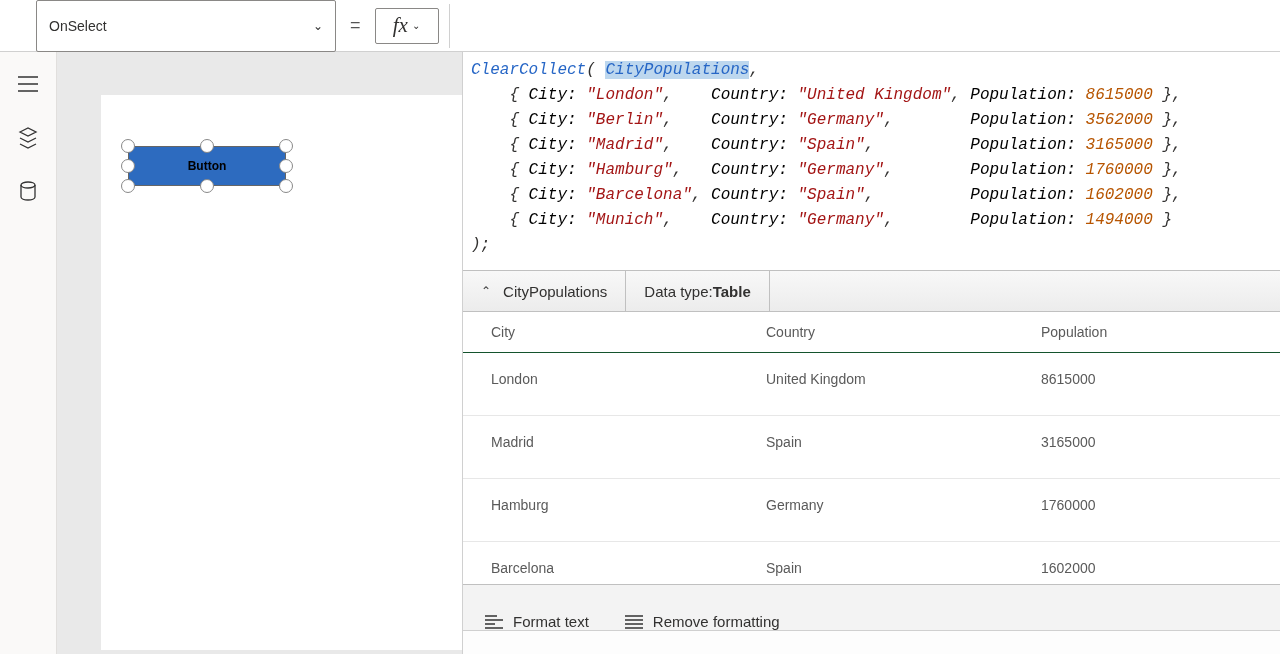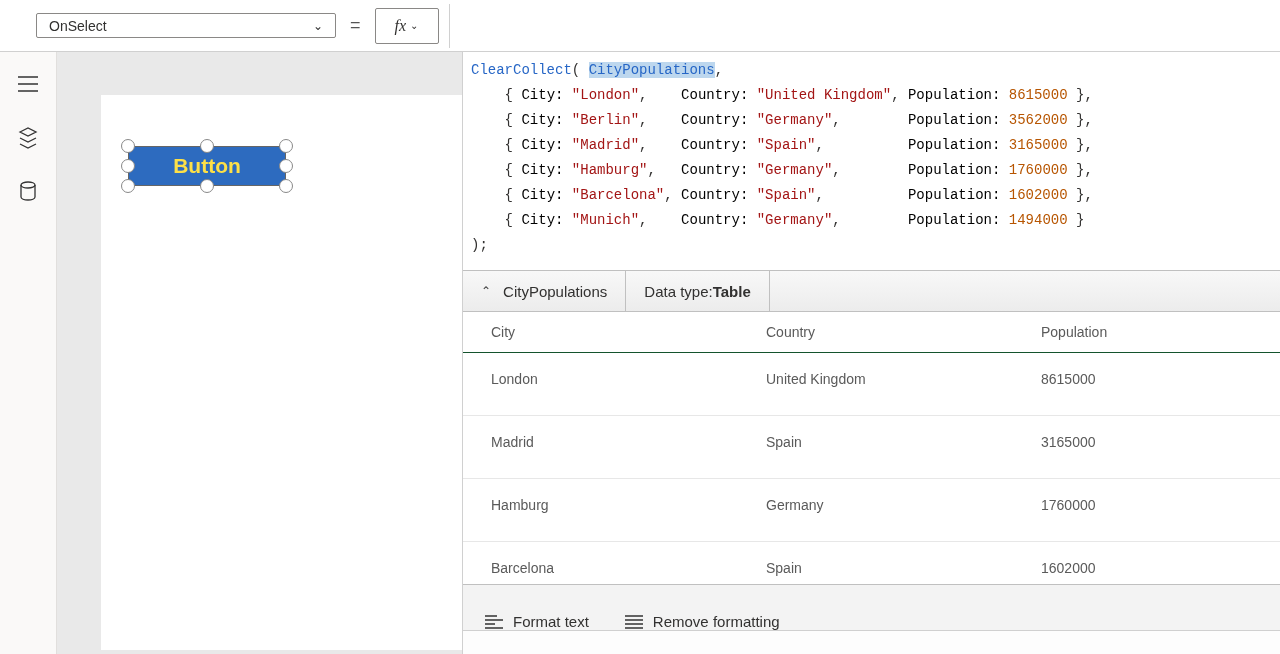--- a/index.html
+++ b/index.html
@@ -18,21 +18,21 @@
       height: 52px;
       display: flex;
       align-items: center;
       border-bottom: 1px solid #d0d0d0;
       padding: 0 8px;
       gap: 10px;
       flex-shrink: 0;
     }
     .property-select {
       width: 300px;
-      height: 25px;
+      height: 52px;
       border: 1px solid #8a8886;
       border-radius: 2px;
       background: #fff;
       display: flex;
       align-items: center;
       justify-content: space-between;
       padding: 0 12px;
       cursor: pointer;
       margin-left: 28px;
     }
@@ -43,21 +43,21 @@
       height: 36px;
       border: 1px solid #8a8886;
       border-radius: 2px;
       display: flex;
       align-items: center;
       justify-content: center;
       gap: 4px;
       cursor: pointer;
       background: #fff;
     }
-    .fx-box .fx-label { font-style: italic; font-family: serif; font-size: 16px; }
+    .fx-box .fx-label { font-style: italic; font-family: serif; font-size: 21px; }
     .fx-box .chevron { font-size: 10px; }
     .formula-wrap {
       flex: 1;
       height: 44px;
       border-left: 1px solid #d0d0d0;
       overflow: hidden;
     }
     .main {
       flex: 1;
       display: flex;
@@ -100,23 +100,23 @@
       left: 27px;
       top: 51px;
       width: 158px;
       height: 40px;
     }
     .button-control {
       width: 100%;
       height: 100%;
       background: #2d6bbf;
       border: 1.5px solid #666;
-      color: #fde047;
+      color: #000000;
       font-weight: 600;
-      font-size: 21px;
+      font-size: 12px;
       display: flex;
       align-items: center;
       justify-content: center;
       cursor: pointer;
       position: relative;
     }
     .handle {
       position: absolute;
       width: 14px;
       height: 14px;
@@ -134,26 +134,27 @@
     .h-br { bottom: -7px; right: -7px; }
     .right-panel {
       flex: 1;
       display: flex;
       flex-direction: column;
       border-left: 1px solid #d0d0d0;
       overflow: hidden;
     }
     .formula-editor {
       font-family: Consolas, 'Courier New', monospace;
-      font-size: 14px;
+      font-size: 16px;
       line-height: 25px;
       padding: 6px 8px 12px 8px;
       white-space: pre;
       overflow-x: hidden;
       flex-shrink: 0;
+      font-style: italic;
     }
     .tok-fn { color: #2666c6; }
     .tok-id { color: #2666c6; background: #bdd7ee; }
     .tok-key { color: #000000; }
     .tok-str { color: #a31515; }
     .tok-num { color: #b75501; }
     .result-header {
       height: 42px;
       border-top: 1px solid #c0c0c0;
       border-bottom: 1px solid #c0c0c0;

